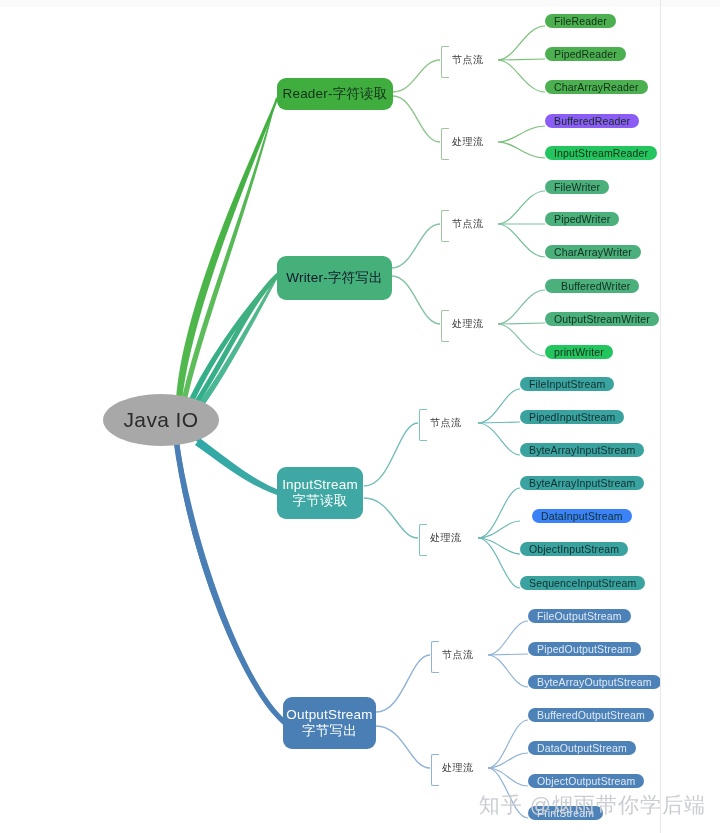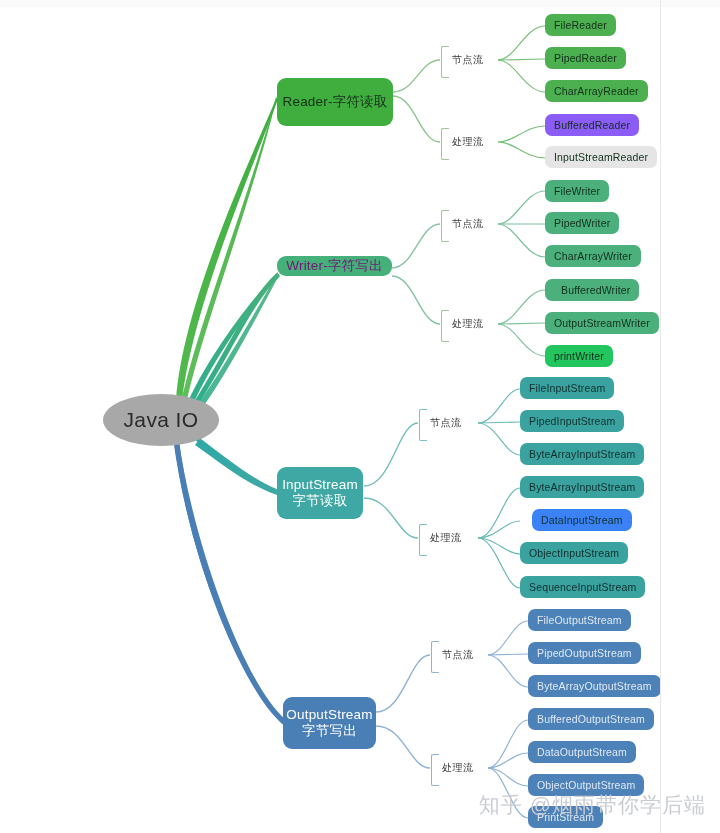--- a/index.html
+++ b/index.html
@@ -87,21 +87,21 @@
   }
   .sub-label.teal .bracket { border-color: #7cc3bf; }
   .sub-label.blue .bracket { border-color: #8fb2d6; }
 
   
   .leaf {
     position: absolute;
     display: flex;
     align-items: center;
     justify-content: center;
-    height: 22px;
+    height: 14px;
     border-radius: 7px;
     font-size: 10.5px;
     white-space: nowrap;
     padding: 0 9px;
     letter-spacing: 0.15px;
   }
 
   
   .watermark {
     position: absolute;
@@ -190,21 +190,21 @@
     <path d="M488,768 C504,768 512,720 528,720" stroke="#8fb2d6" stroke-width="1.2" fill="none"></path>
     <path d="M488,768 C504,768 512,753 528,753" stroke="#8fb2d6" stroke-width="1.2" fill="none"></path>
     <path d="M488,768 C504,768 512,786 528,786" stroke="#8fb2d6" stroke-width="1.2" fill="none"></path>
     <path d="M488,768 C504,768 512,818 528,818" stroke="#8fb2d6" stroke-width="1.2" fill="none"></path>
   </svg>
 
   <div class="root-node" style="left:103px; top:394px; width:116px; height:52px;">
     <span class="lbl">Java IO</span>
   </div>
 
-  <div class="branch-node" style="left:277px; top:78px; width:116px; height:48px; background:#3fae3f; color:#16301a;">
+  <div class="branch-node" style="left:277px; top:78px; width:116px; height:32px; background:#3fae3f; color:#16301a;">
     <span class="ln">Reader-字符读取</span>
   </div>
 
   <div class="sub-label" style="left:452px; top:53px;">
     <span class="bracket"></span>
     <span>节点流</span>
   </div>
   <div class="sub-label" style="left:452px; top:135px;">
     <span class="bracket"></span>
     <span>处理流</span>
@@ -215,25 +215,25 @@
     </div>
   <div class="leaf" style="left:545px; top:47px; background:#4cb050; color:#14301a;">
       <span>PipedReader</span>
     </div>
   <div class="leaf" style="left:545px; top:80px; background:#4cb050; color:#14301a;">
       <span>CharArrayReader</span>
     </div>
   <div class="leaf" style="left:545px; top:114px; background:#8b5cf6; color:#14301a;">
       <span>BufferedReader</span>
     </div>
-  <div class="leaf" style="left:545px; top:146px; background:#e5e5e5; color:#14301a;">
+  <div class="leaf" style="left:545px; top:146px; background:#22c55e; color:#14301a;">
       <span>InputStreamReader</span>
     </div>
 
-  <div class="branch-node" style="left:277px; top:256px; width:115px; height:20px; background:#46b07a; color:#701a75;">
+  <div class="branch-node" style="left:277px; top:256px; width:115px; height:44px; background:#46b07a; color:#0f172a;">
     <span class="ln">Writer-字符写出</span>
   </div>
 
   <div class="sub-label" style="left:452px; top:217px;">
     <span class="bracket"></span>
     <span>节点流</span>
   </div>
   <div class="sub-label" style="left:452px; top:317px;">
     <span class="bracket"></span>
     <span>处理流</span>

